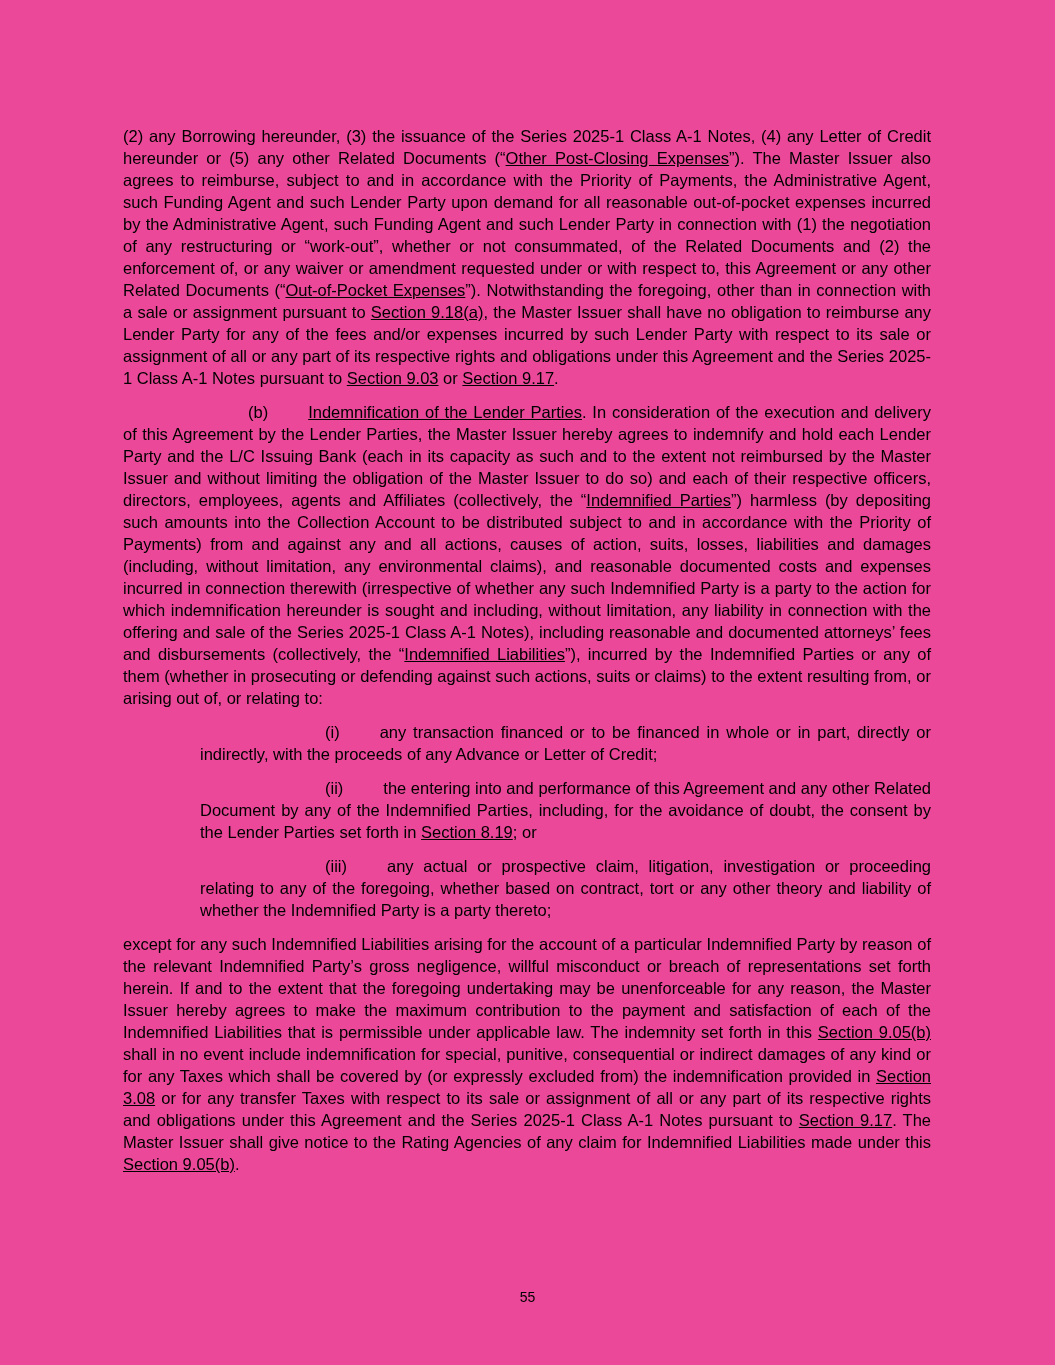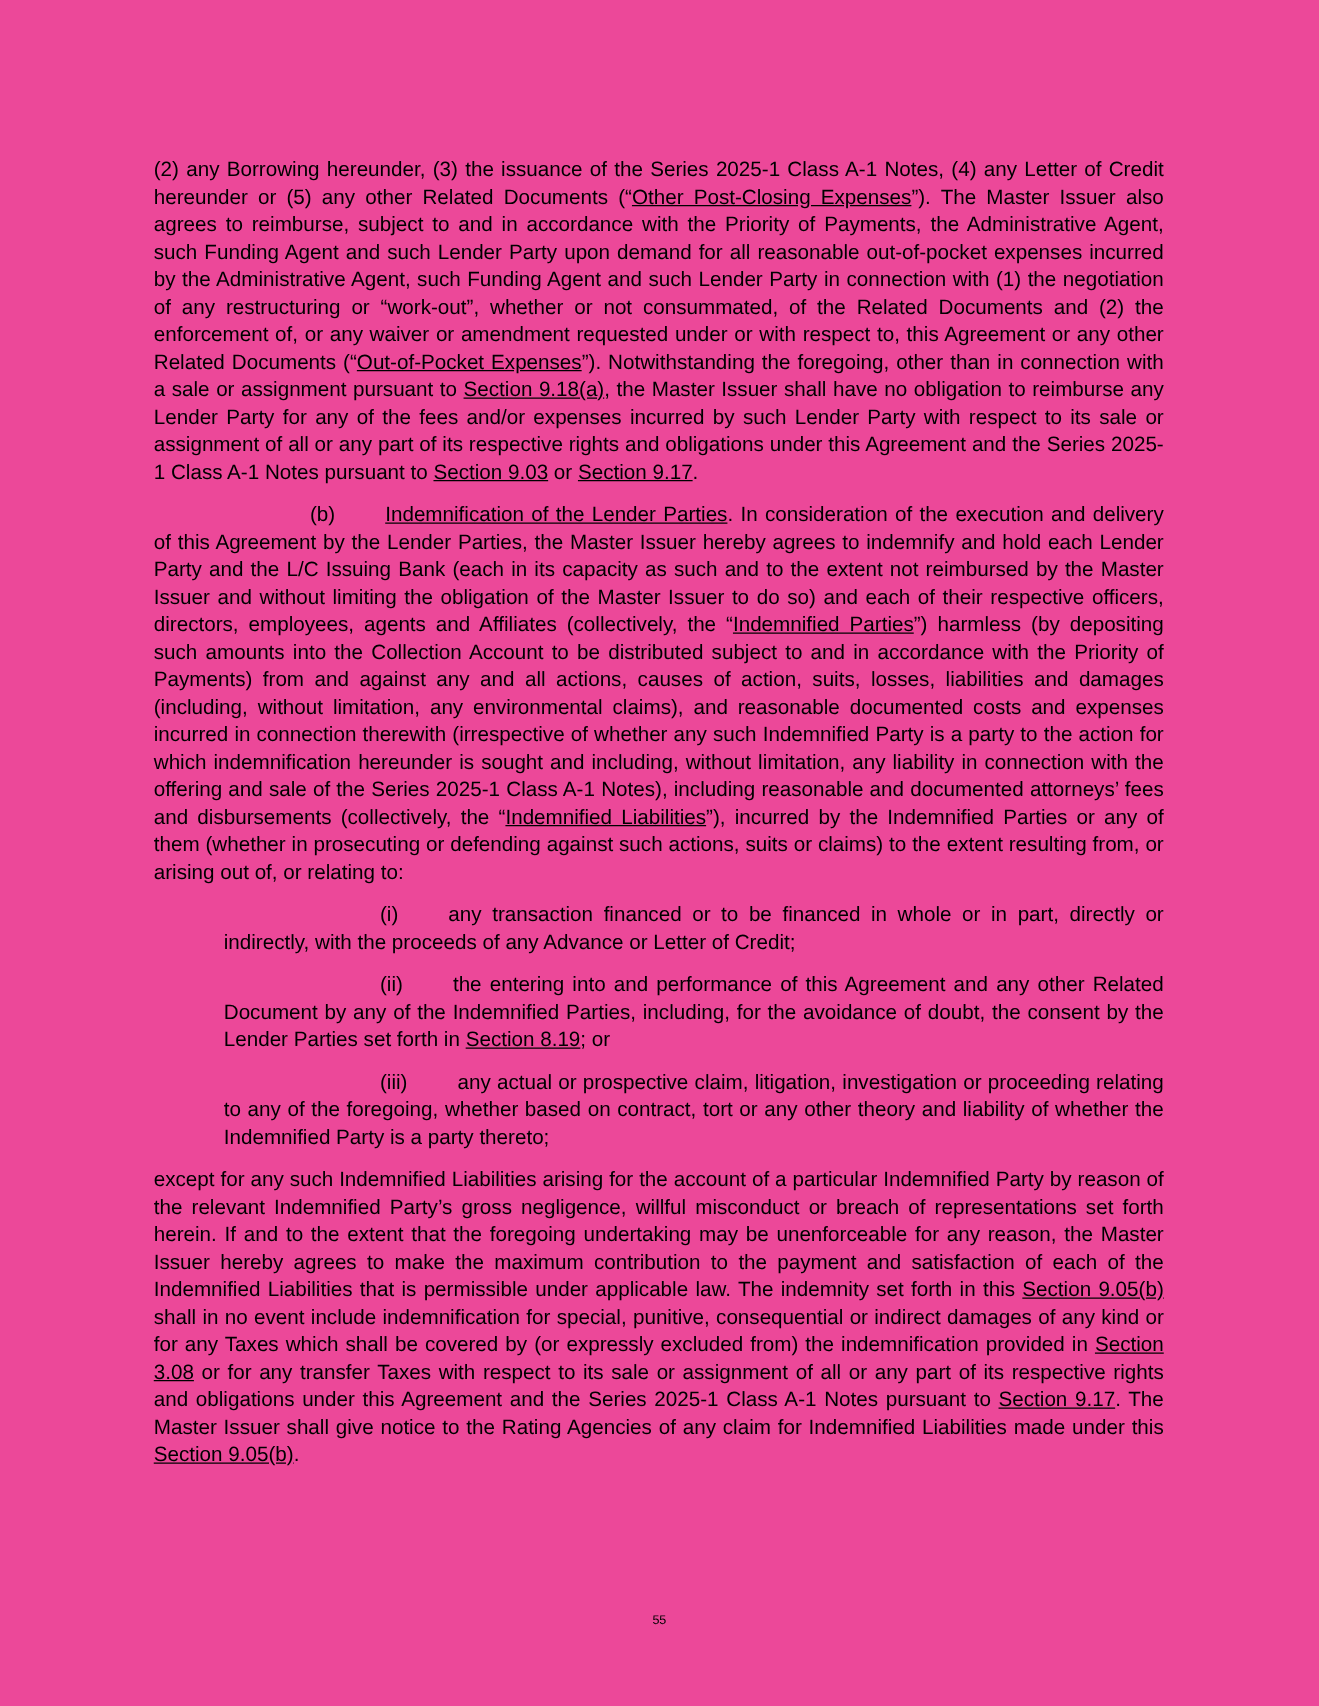--- a/index.html
+++ b/index.html
@@ -21,37 +21,37 @@
     overflow: hidden;
   }
   .para {
     margin: 0 0 12px 0;
     text-align: justify;
   }
   .para.first-indent {
     text-indent: 125px;
   }
   .para.sub {
-    margin-left: 56px;
+    margin-left: 77px;
     text-indent: 125px;
   }
   .u {
     text-decoration: underline;
   }
   .tab {
     display: inline-block;
     width: 40px;
   }
   .page-number {
     position: absolute;
     left: 0;
     right: 0;
     bottom: 60px;
     text-align: center;
-    font-size: 10px;
+    font-size: 14px;
     line-height: 16px;
   }
 </style>
 </head>
 <body>
 
 <div class="page">
   <div class="body-text">
       <p class="para flush"><span>(2) any Borrowing hereunder, (3) the issuance of the Series 2025-1 Class A-1 Notes, (4) any Letter of Credit hereunder or (5) any other Related Documents (“</span><span class="u">Other Post-Closing Expenses</span><span>”).  The Master Issuer also agrees to reimburse, subject to and in accordance with the Priority of Payments, the Administrative Agent, such Funding Agent and such Lender Party upon demand for all reasonable out-of-pocket expenses incurred by the Administrative Agent, such Funding Agent and such Lender Party in connection with (1) the negotiation of any restructuring or “work-out”, whether or not consummated, of the Related Documents and (2) the enforcement of, or any waiver or amendment requested under or with respect to, this Agreement or any other Related Documents (“</span><span class="u">Out-of-Pocket Expenses</span><span>”).  Notwithstanding the foregoing, other than in connection with a sale or assignment pursuant to </span><span class="u">Section 9.18(a)</span><span>, the Master Issuer shall have no obligation to reimburse any Lender Party for any of the fees and/or expenses incurred by such Lender Party with respect to its sale or assignment of all or any part of its respective rights and obligations under this Agreement and the Series 2025-1 Class A-1 Notes pursuant to </span><span class="u">Section 9.03</span><span> or </span><span class="u">Section 9.17</span><span>.</span></p>
       <p class="para first-indent"><span>(b)</span><span class="tab"></span><span class="u">Indemnification of the Lender Parties</span><span>.  In consideration of the execution and delivery of this Agreement by the Lender Parties, the Master Issuer hereby agrees to indemnify and hold each Lender Party and the L/C Issuing Bank (each in its capacity as such and to the extent not reimbursed by the Master Issuer and without limiting the obligation of the Master Issuer to do so) and each of their respective officers, directors, employees, agents and Affiliates (collectively, the “</span><span class="u">Indemnified Parties</span><span>”) harmless (by depositing such amounts into the Collection Account to be distributed subject to and in accordance with the Priority of Payments) from and against any and all actions, causes of action, suits, losses, liabilities and damages (including, without limitation, any environmental claims), and reasonable documented costs and expenses incurred in connection therewith (irrespective of whether any such Indemnified Party is a party to the action for which indemnification hereunder is sought and including, without limitation, any liability in connection with the offering and sale of the Series 2025-1 Class A-1 Notes), including reasonable and documented attorneys’ fees and disbursements (collectively, the “</span><span class="u">Indemnified Liabilities</span><span>”), incurred by the Indemnified Parties or any of them (whether in prosecuting or defending against such actions, suits or claims) to the extent resulting from, or arising out of, or relating to:</span></p>

